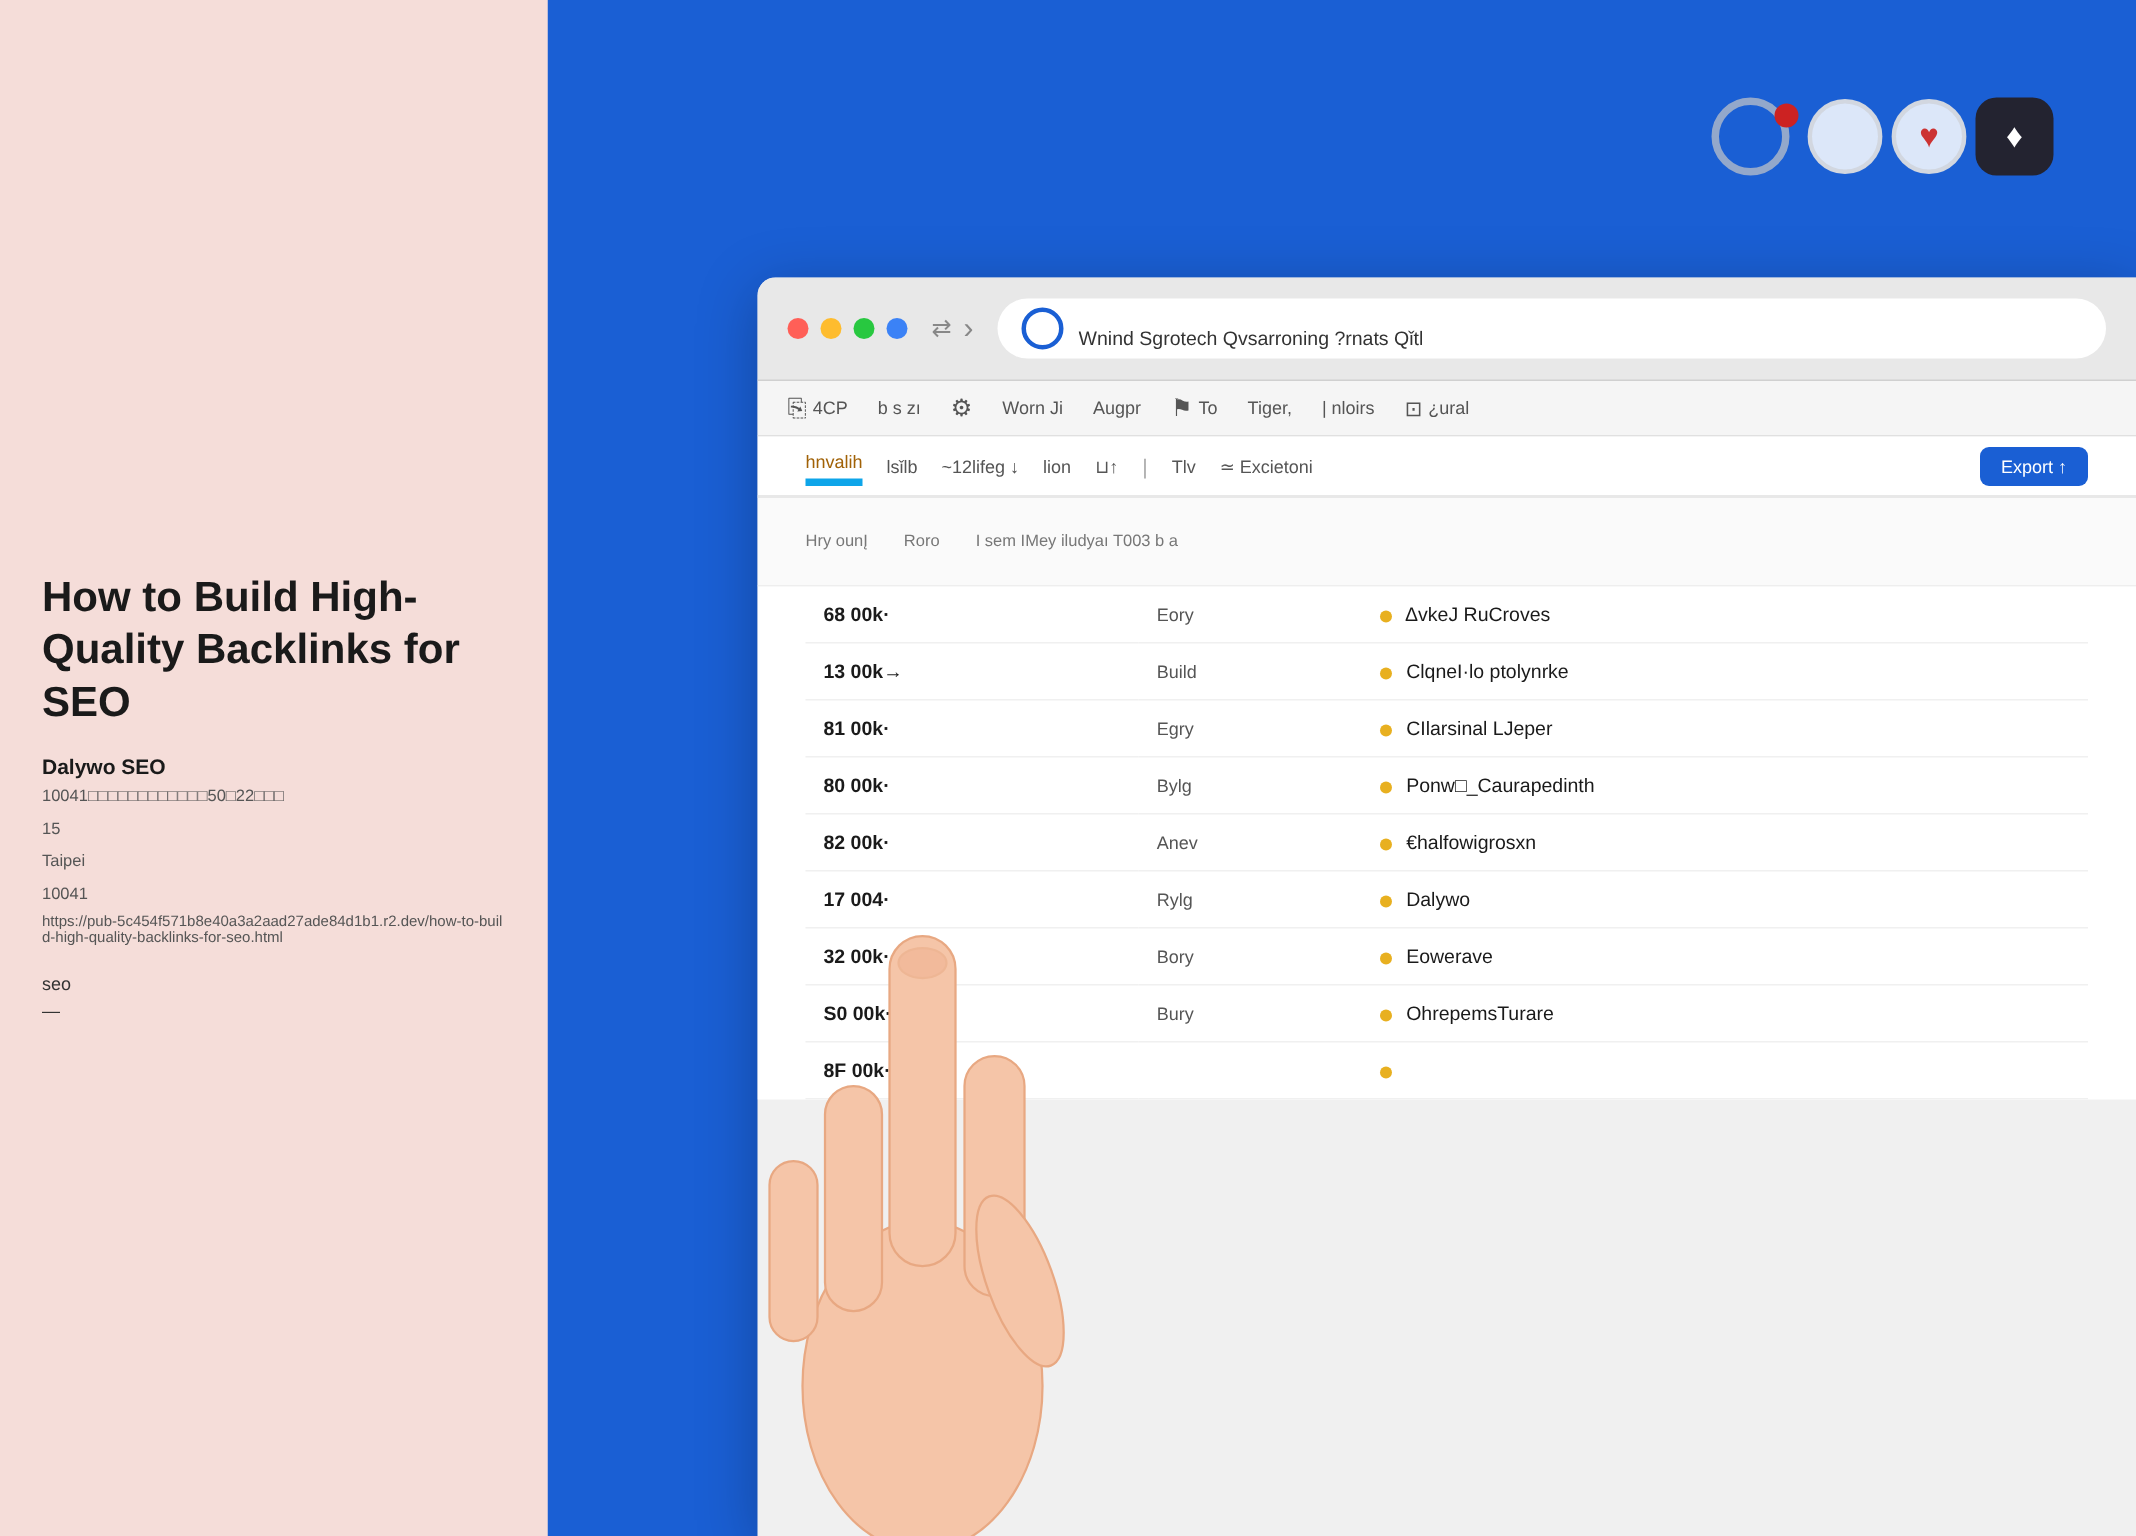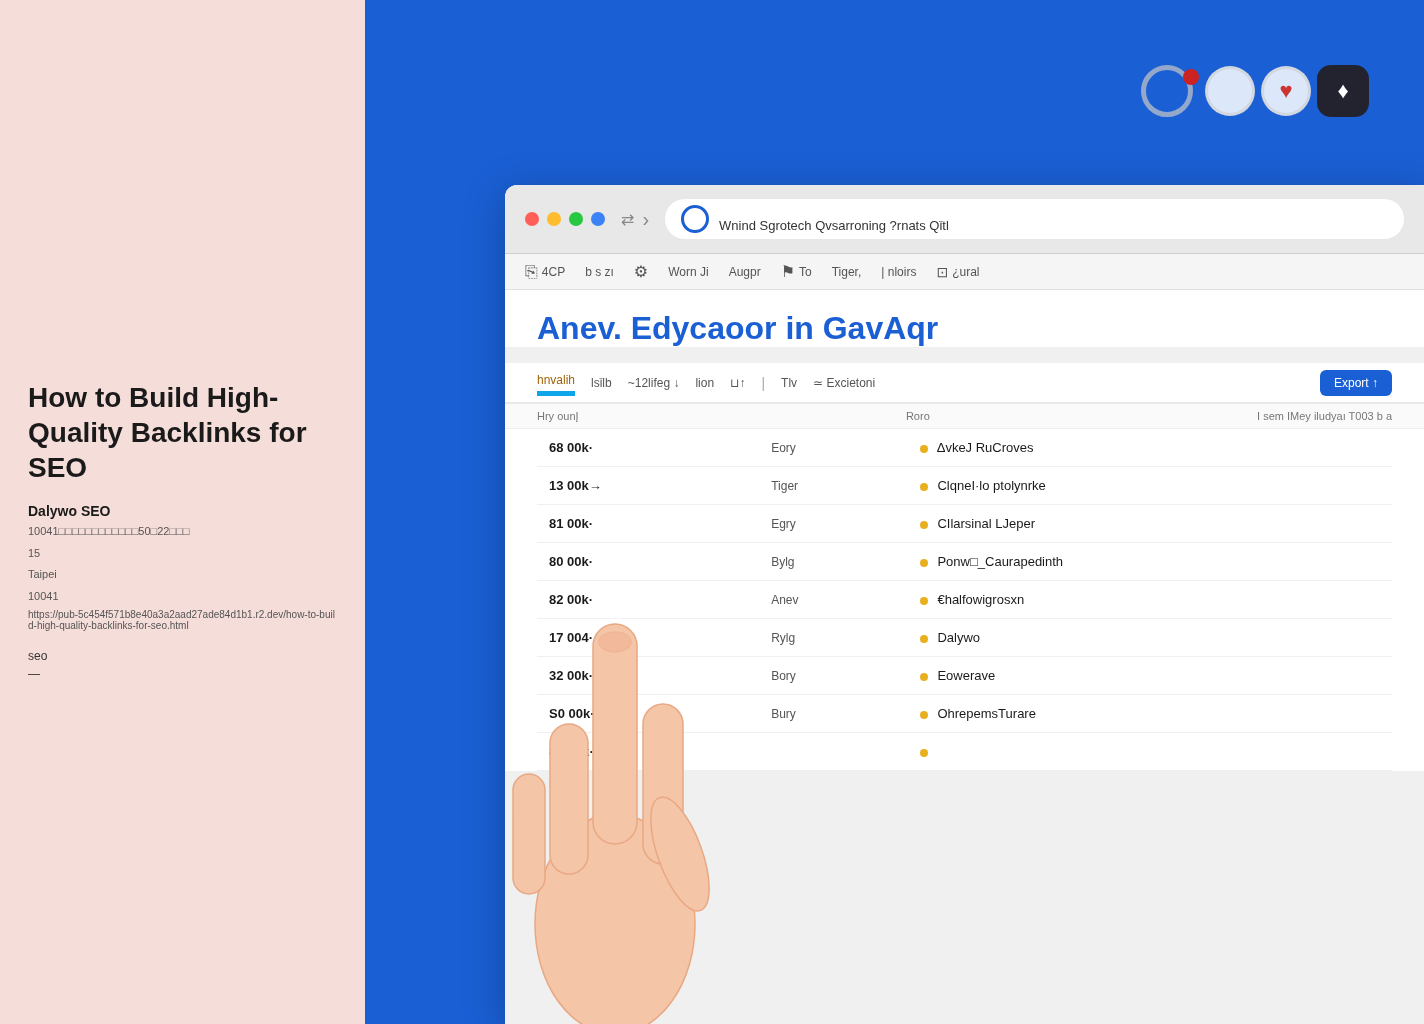--- a/index.html
+++ b/index.html
@@ -314,60 +314,53 @@
       </span>
       <span class="toolbar-item">
         <span>| nloirs</span>
       </span>
       <span class="toolbar-item">
         <span style="font-size:14px;">⊡</span>
         <span>¿ural</span>
       </span>
     </div>
 
-    <div class="page-title-area">
-      <h2 class="page-heading">
-        <span>Anev.</span>
-        <span style="color:#1a5fd4;">Edycaoor</span>
-        <span> in  GavAqr</span>
-      </h2>
-    </div>
 
     <div class="sub-nav">
       <span class="sub-nav-item active">hnvalih</span>
       <span class="sub-nav-item">lsǐlb</span>
       <span class="sub-nav-item">~12lifeg ↓</span>
       <span class="sub-nav-item">lion</span>
       <span class="sub-nav-item">⊔↑</span>
       <span class="sub-nav-item" style="color:#aaa;font-size:14px;">|</span>
       <span class="sub-nav-item">Tlv</span>
       <span class="sub-nav-item">≃ Excietoni</span>
       <button class="export-btn">Export ↑</button>
     </div>
 
-    <div style="background:#fafafa;padding:6px 32px;border-bottom:1px solid #eee;display:flex;align-items:center;gap:24px;font-size:11px;color:#777;justify-content:space-between;">
+    <div style="background:#fafafa;padding:23px 32px;border-bottom:1px solid #eee;display:flex;align-items:center;gap:24px;font-size:11px;color:#777;">
       <span>Hry ounĮ</span>
       <span>Roro</span>
       <span>I sem IMey iludyaı T003 b a</span>
     </div>
 
     <div style="padding: 0 32px; background: white; overflow-y: auto;">
       <table class="data-table">
         <tbody id="table-body">
             <tr class="table-row">
       <td class="volume-cell">68 00k·</td>
       <td style="color:#555;font-size:12px;">Eory</td>
       <td style="font-size:13px;color:#1a1a1a;">
         <span style="display:inline-block;width:8px;height:8px;border-radius:50%;background:#e8b020;margin-right:6px;vertical-align:middle;"></span>
         ΔvkeJ  RuCroves
       </td>
     </tr>
             <tr class="table-row">
       <td class="volume-cell">13 00k→</td>
-      <td style="color:#555;font-size:12px;">Tiger</td>
+      <td style="color:#555;font-size:12px;">Build</td>
       <td style="font-size:13px;color:#1a1a1a;">
         <span style="display:inline-block;width:8px;height:8px;border-radius:50%;background:#e8b020;margin-right:6px;vertical-align:middle;"></span>
         ClqneI·lo ptolynrke
       </td>
     </tr>
             <tr class="table-row">
       <td class="volume-cell">81  00k·</td>
       <td style="color:#555;font-size:12px;">Egry</td>
       <td style="font-size:13px;color:#1a1a1a;">
         <span style="display:inline-block;width:8px;height:8px;border-radius:50%;background:#e8b020;margin-right:6px;vertical-align:middle;"></span>

